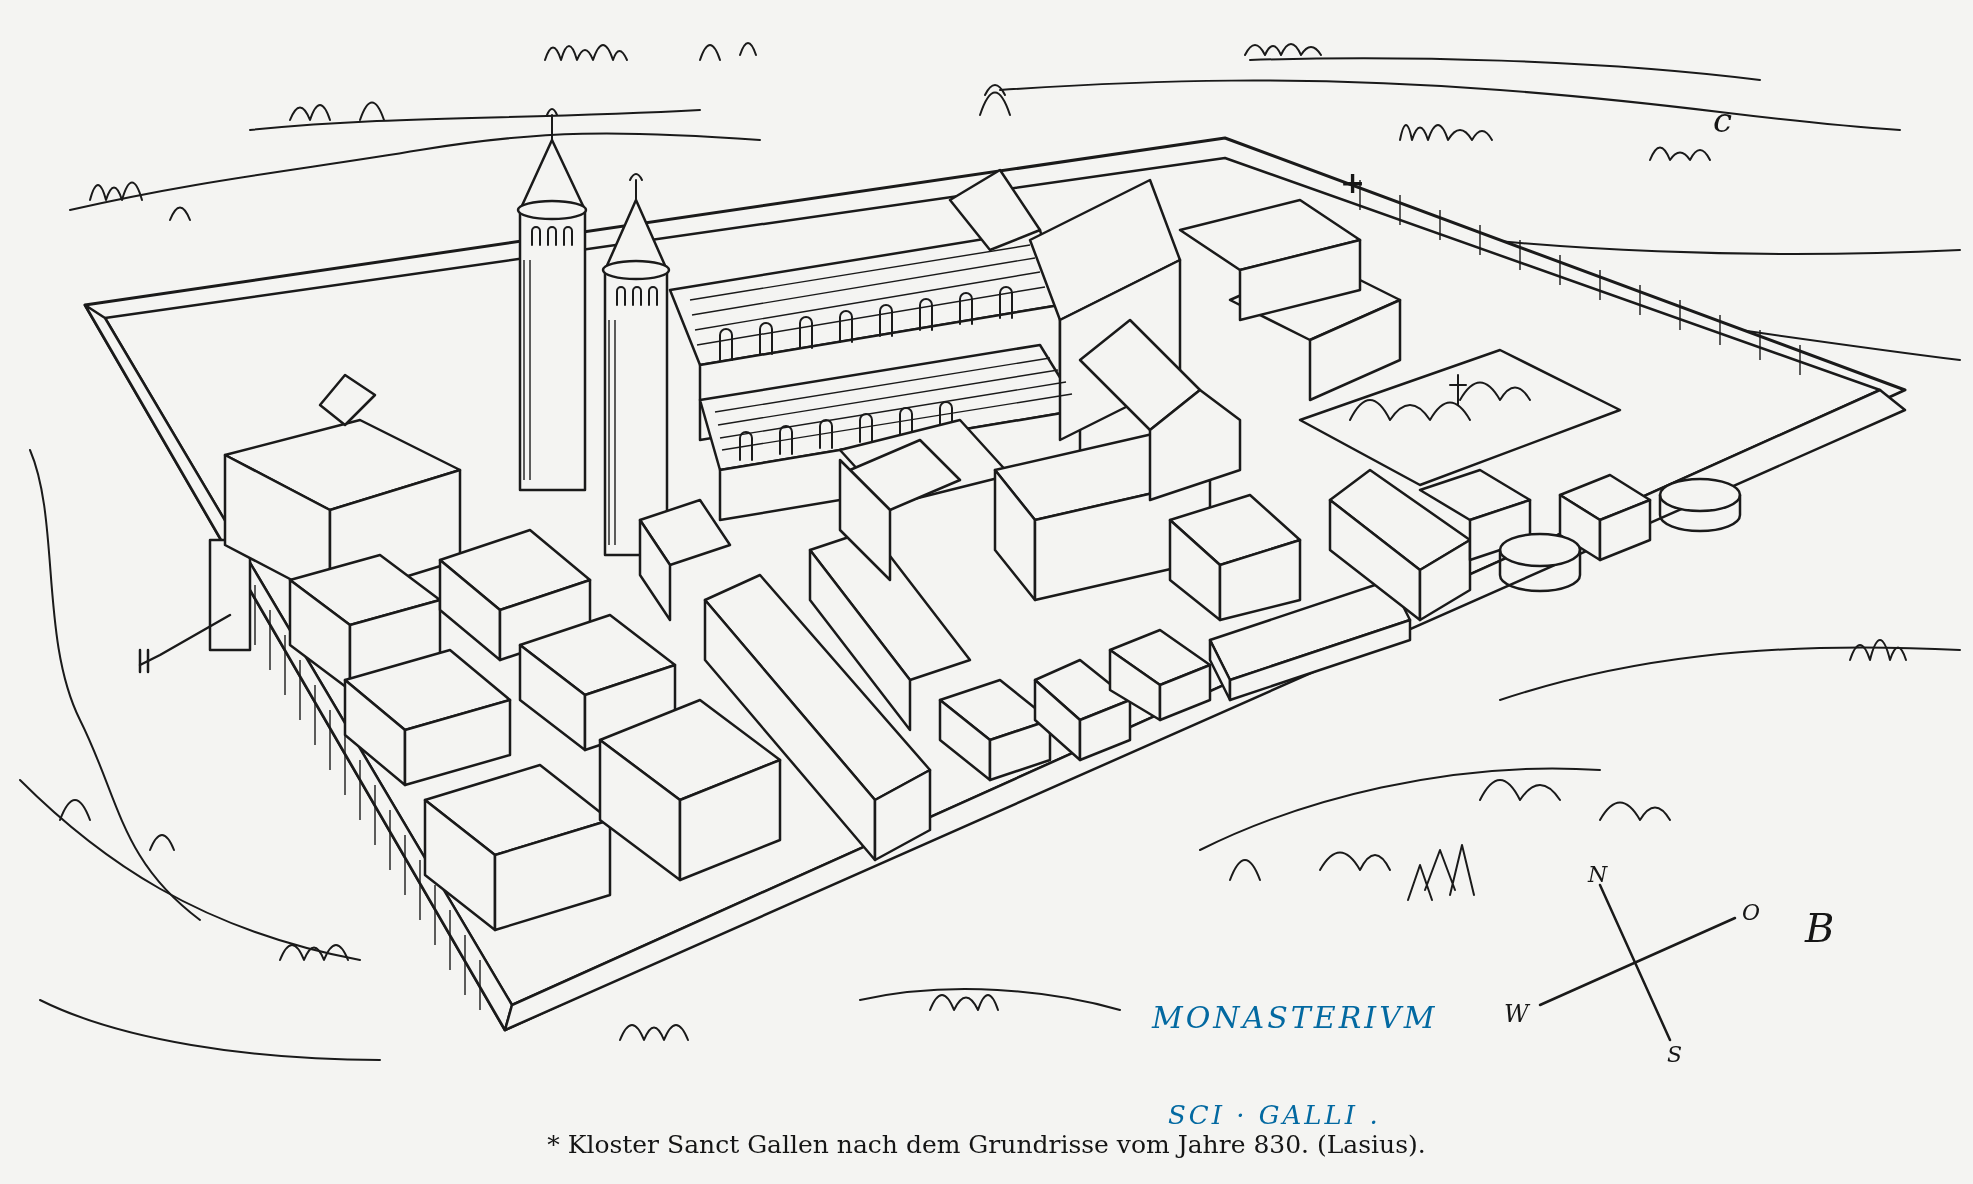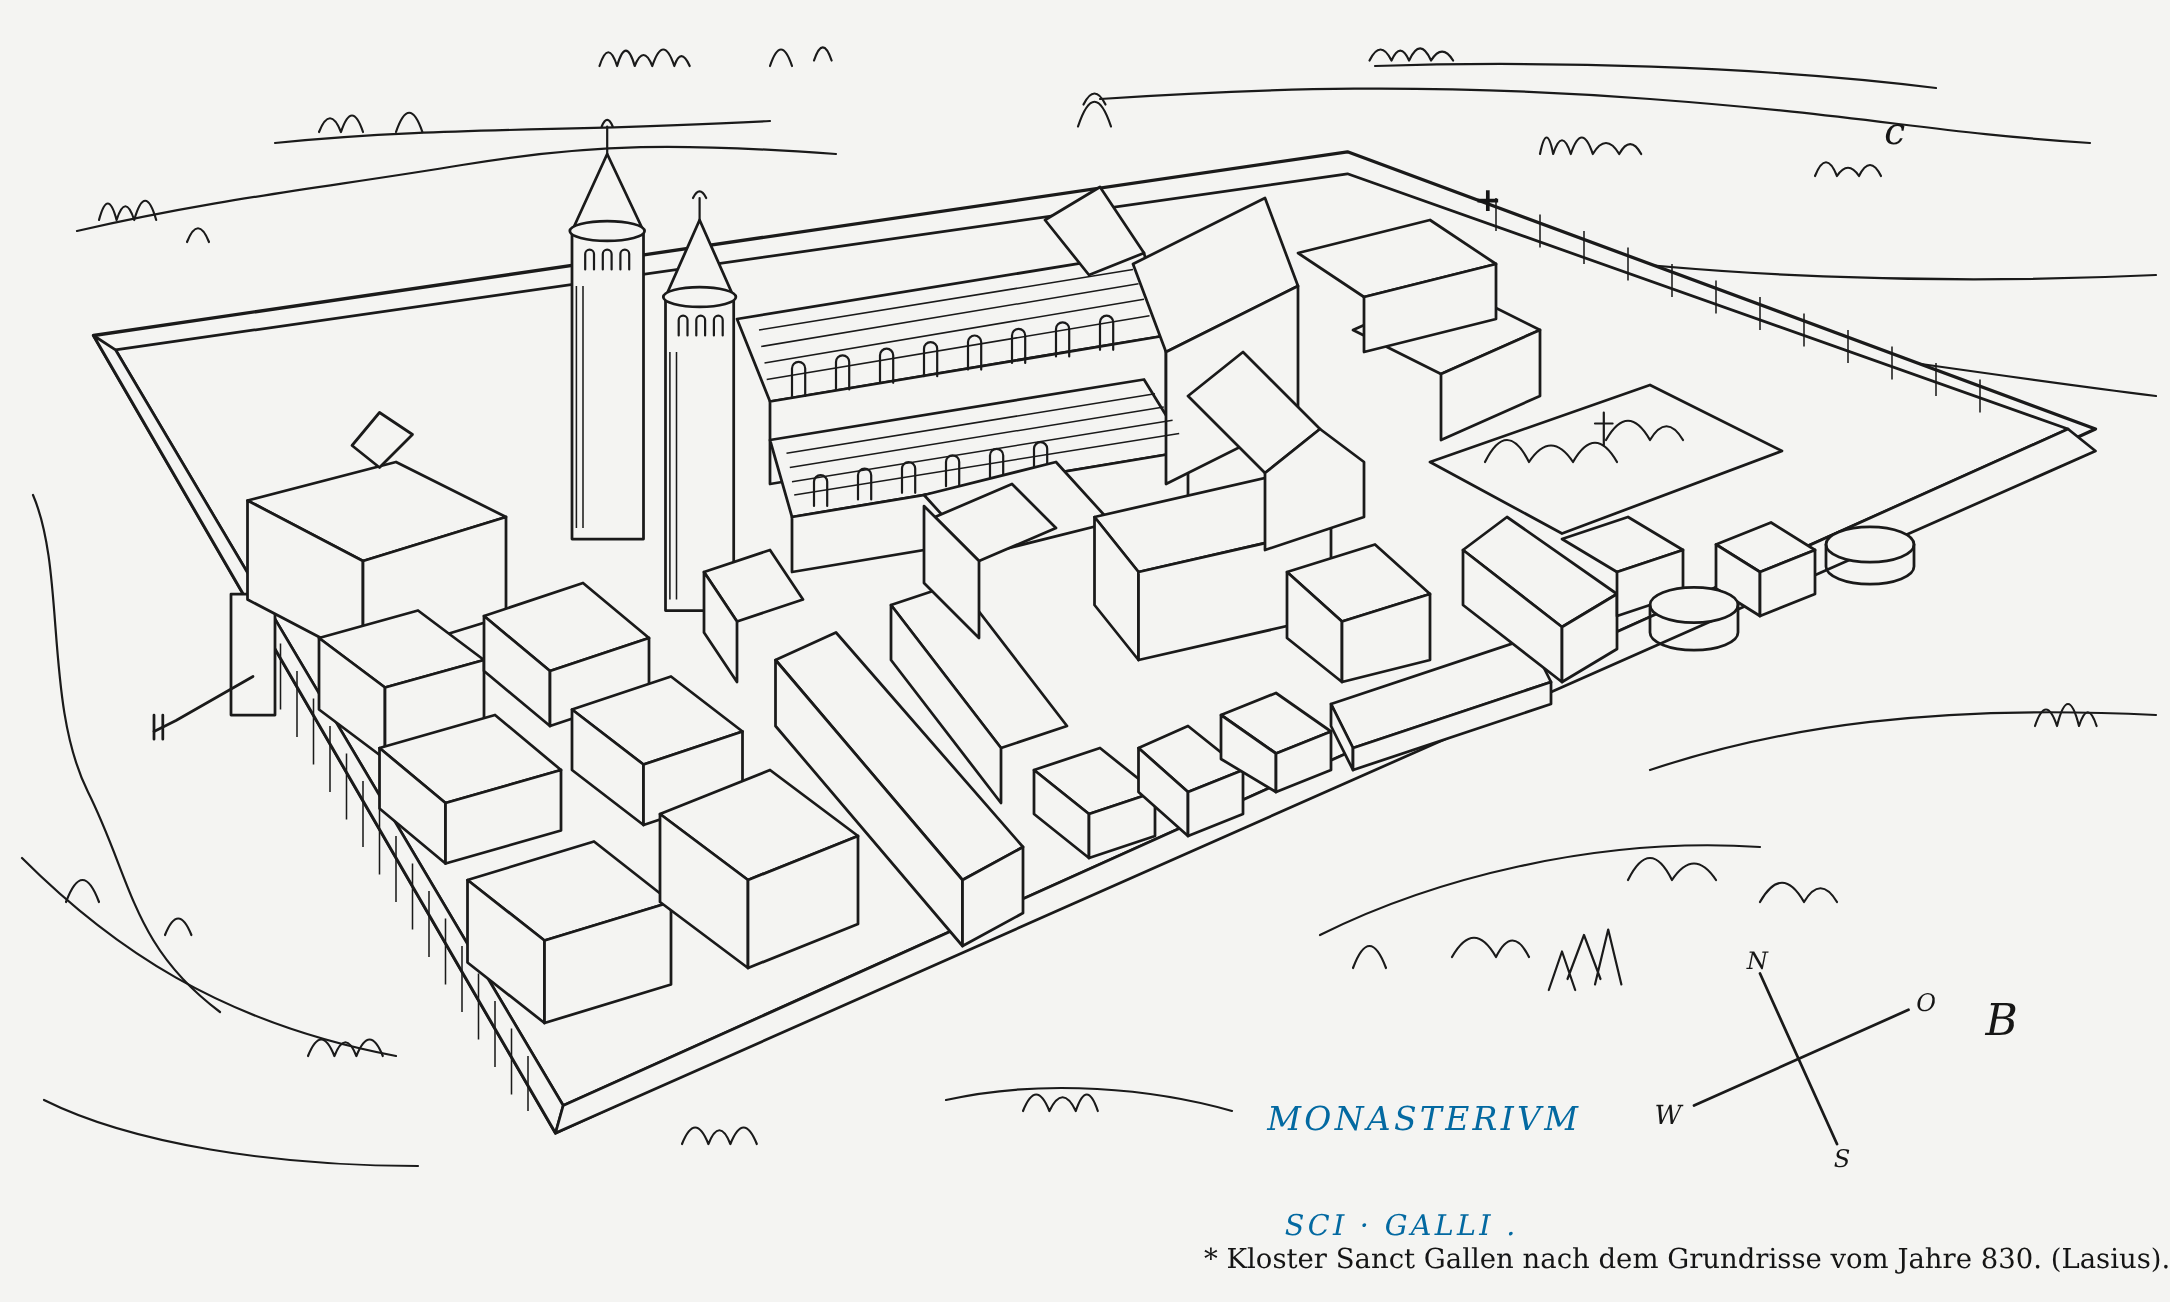--- a/index.html
+++ b/index.html
@@ -14,21 +14,21 @@
   .ink-fill { stroke: #1a1a1a; fill: #f4f4f2; stroke-linejoin: round; }
   .hatch { stroke: #1a1a1a; stroke-width: 1.4; }
   .inscription {
     position: absolute; font-family: "DejaVu Serif", serif; font-style: italic;
     color: #0369a1; letter-spacing: 3px;
   }
   #inscription-line1 { left: 1152px; top: 1000px; font-size: 30px; }
   #inscription-line2 { left: 1168px; top: 1100px; font-size: 26px; }
   .compass-label { position: absolute; font-family: "DejaVu Serif", serif; font-style: italic; color: #161616; }
   #caption {
-    position: absolute; left: 0; width: 1973px; top: 1130px; text-align: right;
+    position: absolute; left: 0; width: 1973px; top: 1130px; text-align: center;
     font-family: "DejaVu Serif", serif; font-size: 25px; color: #151515;
   }
   .mark { position: absolute; font-family: "DejaVu Serif", serif; color: #161616; }
 </style>
 </head>
 <body>
 
 <svg id="illustration" viewBox="0 0 1973 1100" xmlns="http://www.w3.org/2000/svg">
 
   <g class="ink" stroke-width="2">

